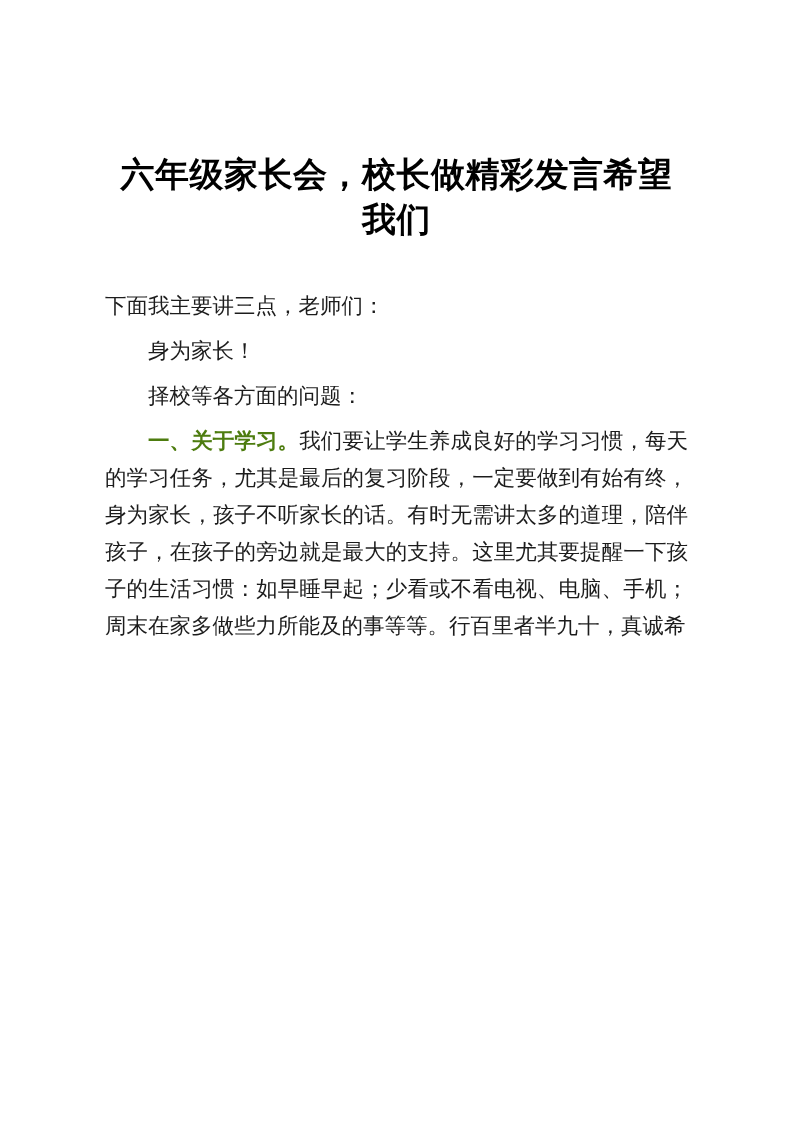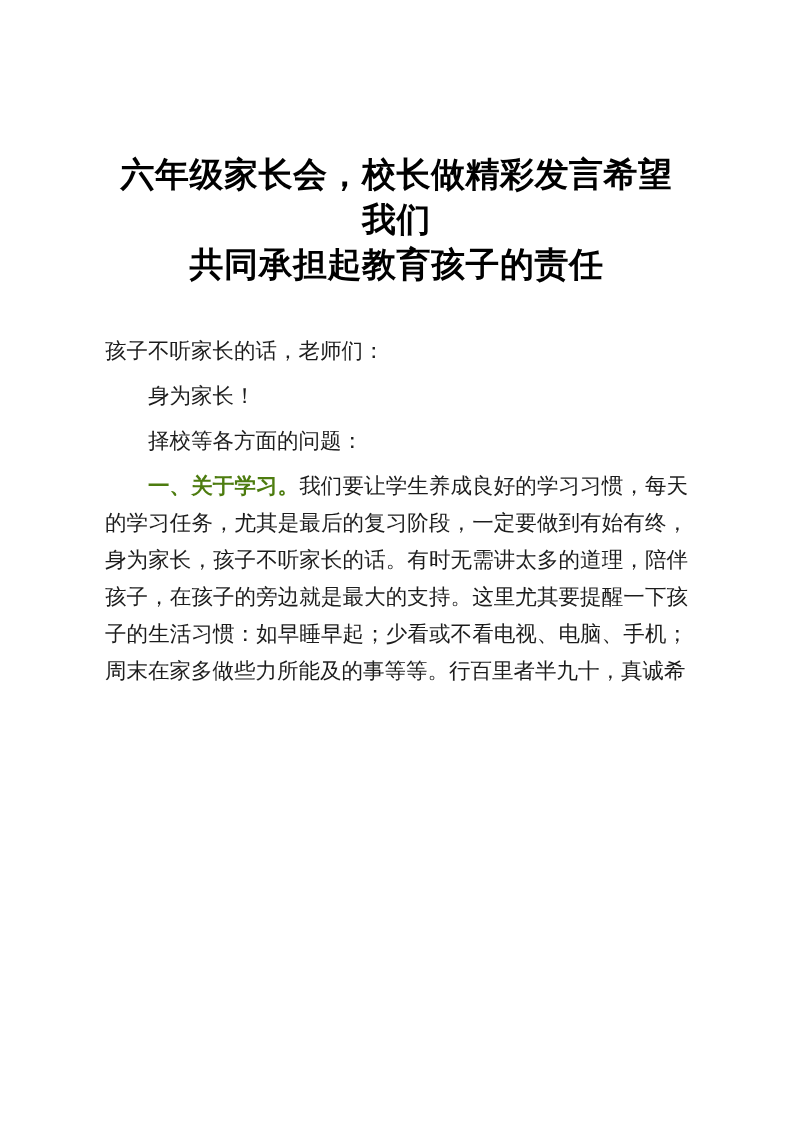--- a/index.html
+++ b/index.html
@@ -48,26 +48,25 @@
     color: #4d7c0f;
   }
 </style>
 </head>
 <body>
 
 <div class="page">
 
   <h1 class="doc-title">
     <span class="title-line">六年级家长会，校长做精彩发言希望我们</span>
-    <span class="title-line">共同承担起教育孩子的责任</span>
   </h1>
 
   <div class="doc-body">
 
-    <p>孩子不听家长的话，老师们：</p>
+    <p>下面我主要讲三点，老师们：</p>
 
     <p class="indent">身为家长！</p>
 
 
     <p class="indent">择校等各方面的问题：</p>
 
     <p class="indent"><span class="lead-bold">一、关于学习。</span><span>我们要让学生养成良好的学习习惯，每天的学习任务，尤其是最后的复习阶段，一定要做到有始有终，身为家长，孩子不听家长的话。有时无需讲太多的道理，陪伴孩子，在孩子的旁边就是最大的支持。这里尤其要提醒一下孩子的生活习惯：如早睡早起；少看或不看电视、电脑、手机；周末在家多做些力所能及的事等等。行百里者半九十，真诚希</span></p>
 
   </div>
 

